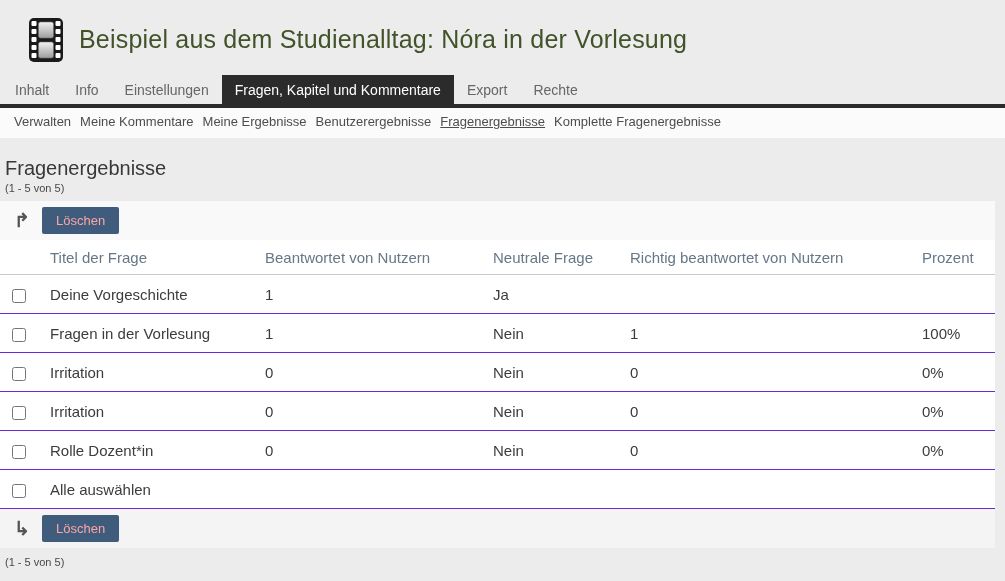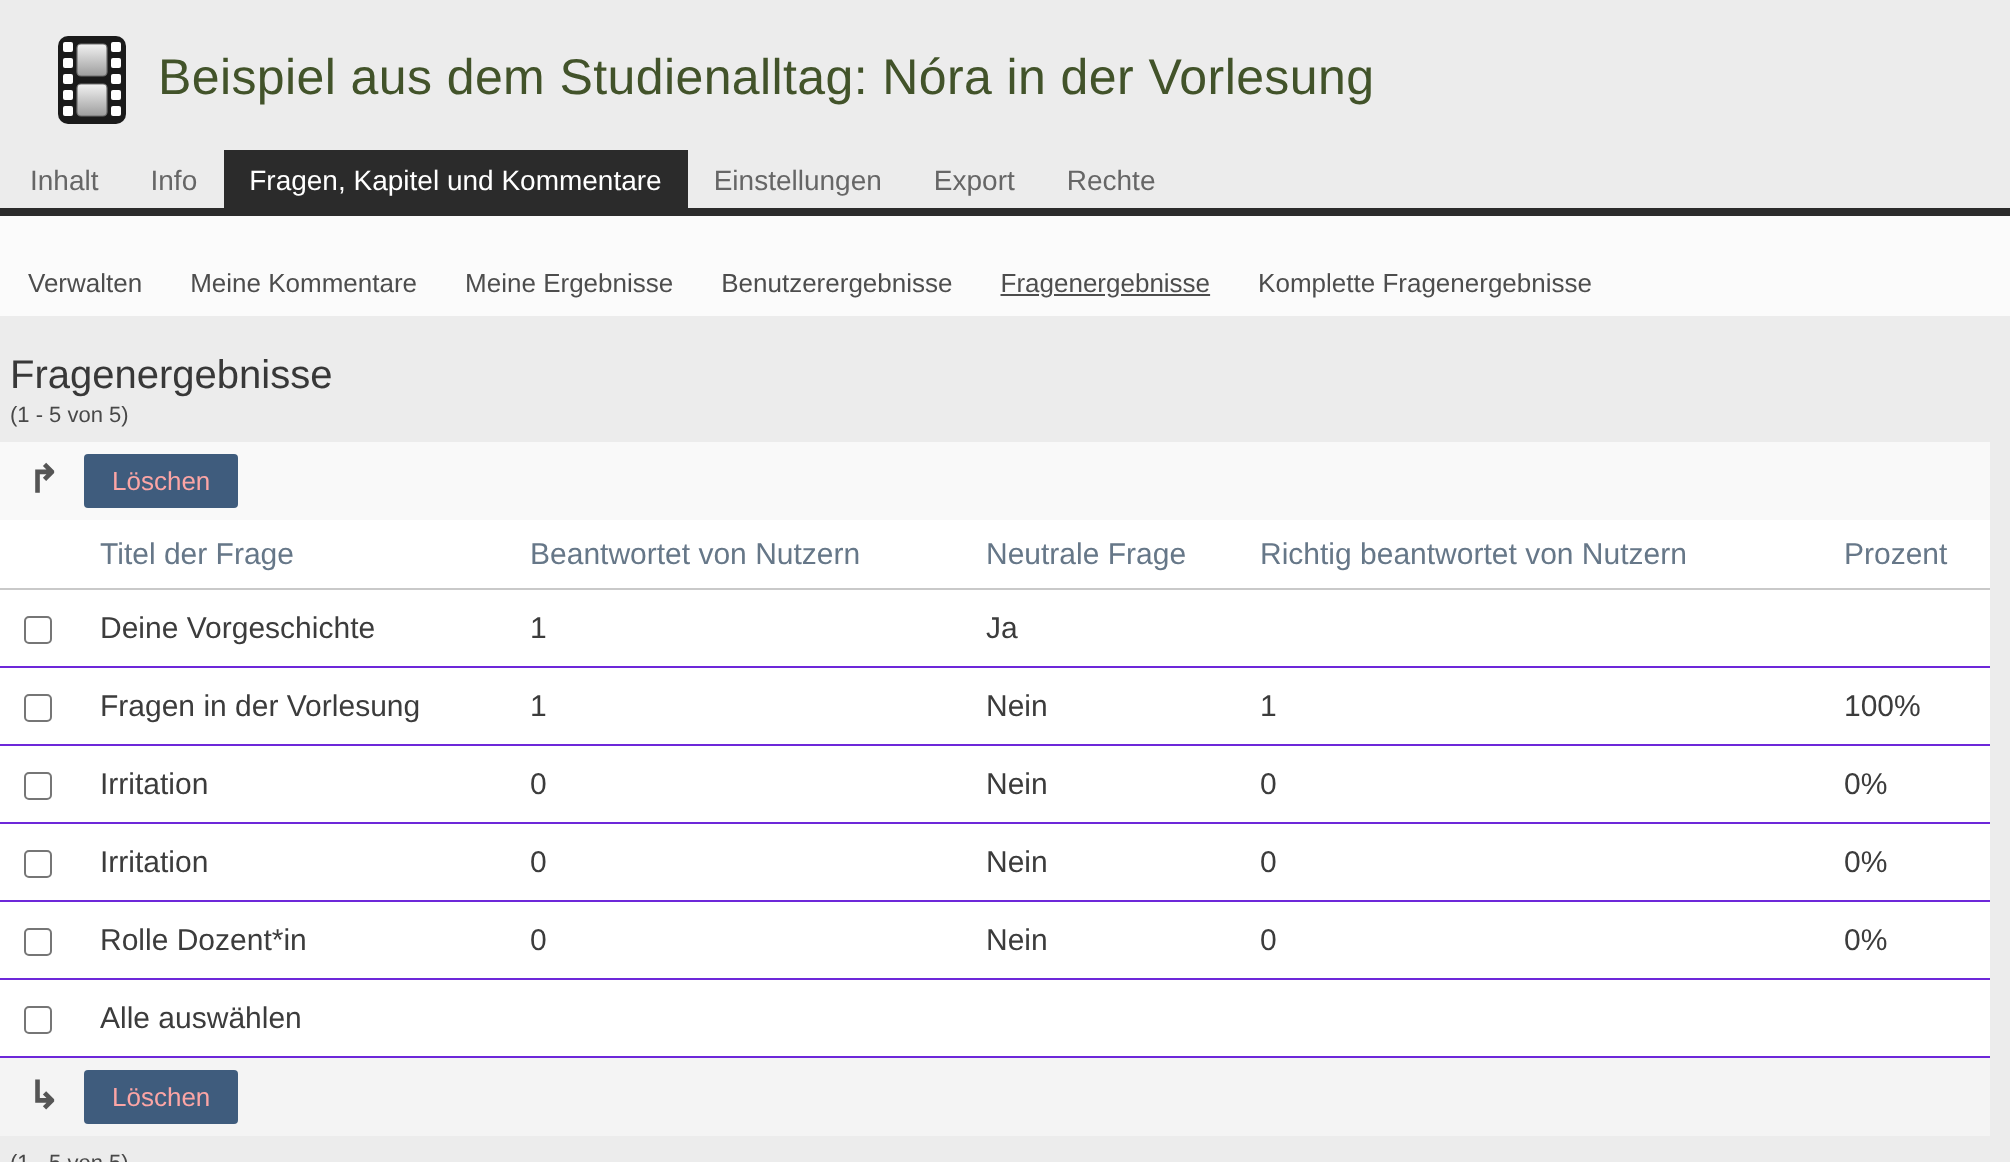--- a/index.html
+++ b/index.html
@@ -66,22 +66,22 @@
   }
   .tab.active {
     background: var(--active-tab-bg, #2b2b2b);
     color: #fff;
   }
 
   
   .subtabbar {
     background: #fbfbfb;
     display: flex;
-    padding: 26px 2px 9px 14px;
-    gap: 24px;
+    padding: 6px 2px 9px 14px;
+    gap: 9px;
   }
   .subtab {
     font-size: 13px;
     color: #4d4d4d;
     cursor: pointer;
     white-space: nowrap;
   }
   .subtab.active { text-decoration: underline; }
 
   
@@ -194,22 +194,22 @@
       <rect x="11.5" y="5" width="15" height="16" rx="2" fill="url(#frameGrad)" stroke="#6e6e6e" stroke-width="0.6"></rect>
       <rect x="11.5" y="25" width="15" height="16" rx="2" fill="url(#frameGrad)" stroke="#6e6e6e" stroke-width="0.6"></rect>
     </svg>
   </span>
   <h1 class="page-title">Beispiel aus dem Studienalltag: Nóra in der Vorlesung</h1>
 </div>
 
 <div class="tabbar">
   <div class="tab">Inhalt</div>
   <div class="tab">Info</div>
+  <div class="tab">Einstellungen</div>
   <div class="tab active">Fragen, Kapitel und Kommentare</div>
-  <div class="tab">Einstellungen</div>
   <div class="tab">Export</div>
   <div class="tab">Rechte</div>
 </div>
 
 <div class="subtabbar">
   <div class="subtab">Verwalten</div>
   <div class="subtab">Meine Kommentare</div>
   <div class="subtab">Meine Ergebnisse</div>
   <div class="subtab">Benutzerergebnisse</div>
   <div class="subtab active">Fragenergebnisse</div>

